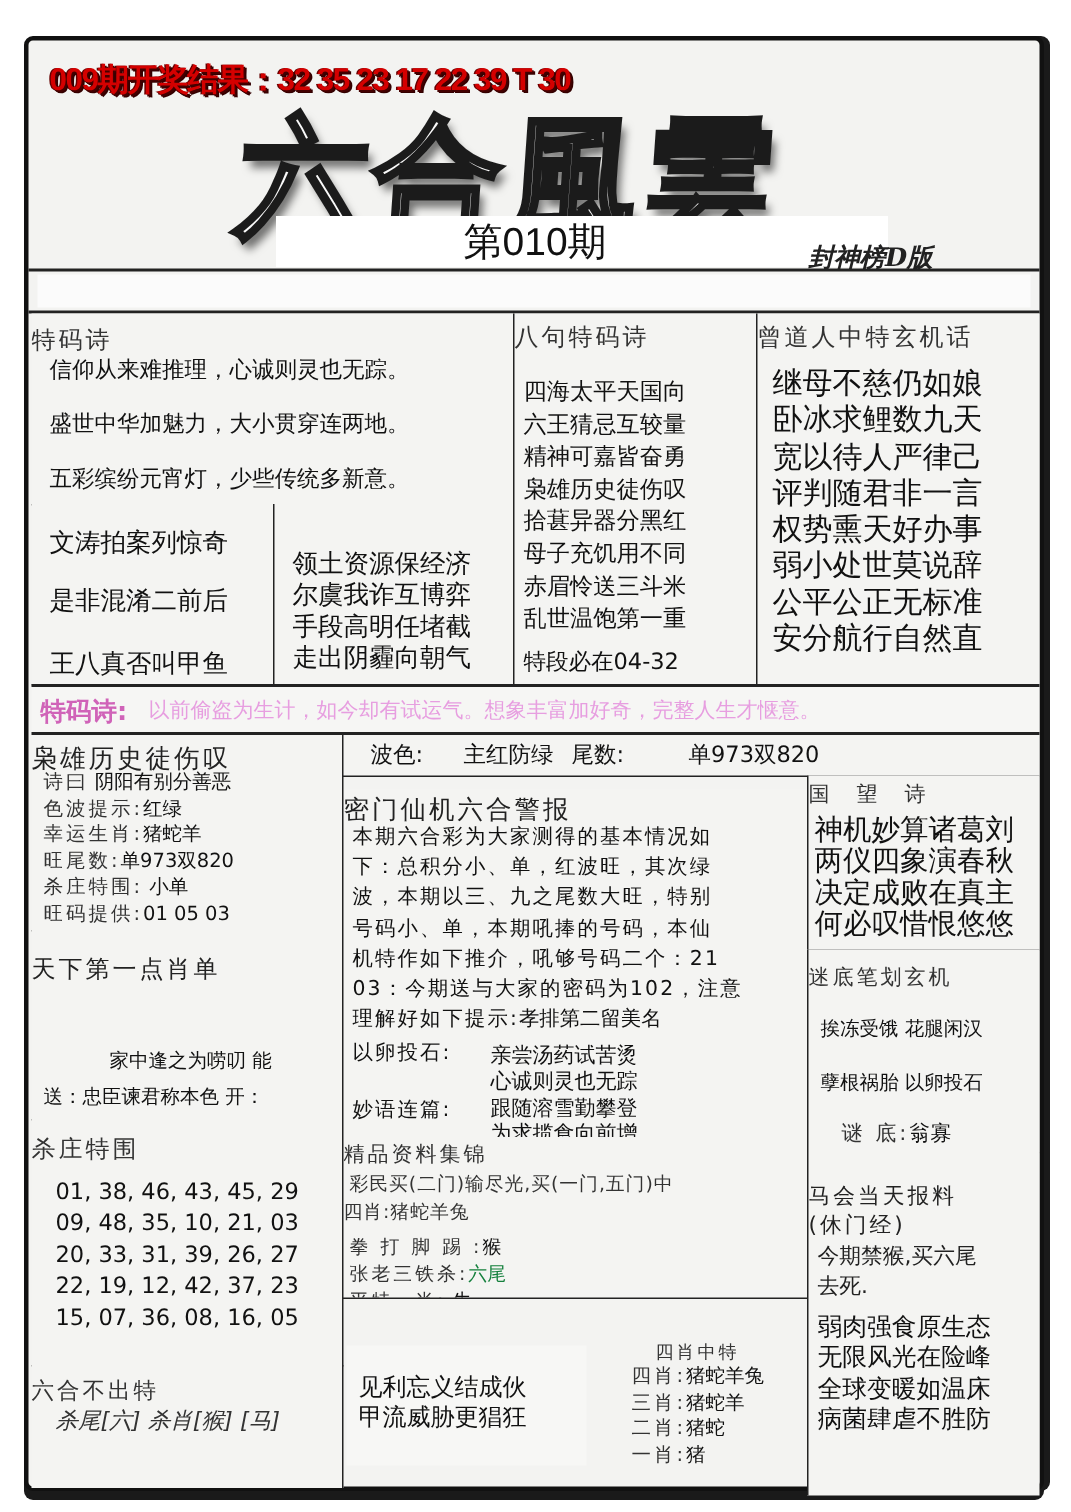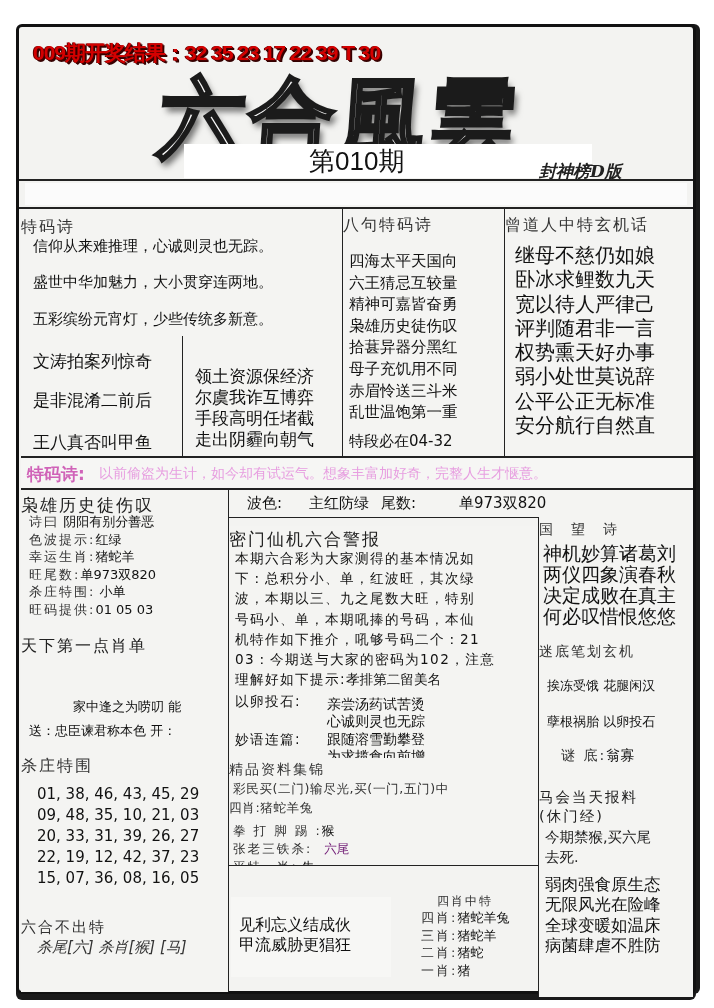--- a/index.html
+++ b/index.html
@@ -182,21 +182,21 @@
       <div class="line">为求揽食向前增</div>
     </div>
   </div>
 
   <div class="box" style="left:209px; top:731px; width:311px; height:108px; border-top:none;">
     <div class="abs title" style="left:0; width:311px; top:3px; font-size:14px;">精品资料集锦</div>
     <div class="abs line" style="left:4px; top:23px; font-size:12.6px; color:#333; letter-spacing:0.6px;">彩民买(二门)输尽光,买(一门,五门)中</div>
     <div class="abs title" style="left:0; width:311px; top:42px; font-size:12.6px; letter-spacing:0.6px;">四肖:猪蛇羊兔</div>
     <div class="abs" style="left:4px; top:64px; font-size:12.6px; line-height:18px; color:#333;">
       <div class="line"><span class="small-lbl">拳 打 脚 踢 :</span><span style="color:#111;">猴</span></div>
-      <div class="line"><span class="small-lbl">张老三铁杀:</span><span style="color:#701a75;margin-left:12px;">六尾</span></div>
+      <div class="line"><span class="small-lbl">张老三铁杀:</span><span style="color:#15803d;">六尾</span></div>
       <div class="line"><span class="small-lbl">平特一肖:</span> <span style="color:#111;">牛</span></div>
     </div>
   </div>
 
   <div class="abs" style="left:212px; top:870px; width:160px; height:80px; background:#f7f7f5;">
     <div class="abs line" style="left:8px; top:18px; font-size:16px; line-height:20px;">见利忘义结成伙</div>
     <div class="abs line" style="left:8px; top:38px; font-size:16px; line-height:20px;">甲流威胁更猖狂</div>
   </div>
 
   <div class="abs" style="left:398px; top:860px; width:120px; height:110px;">

